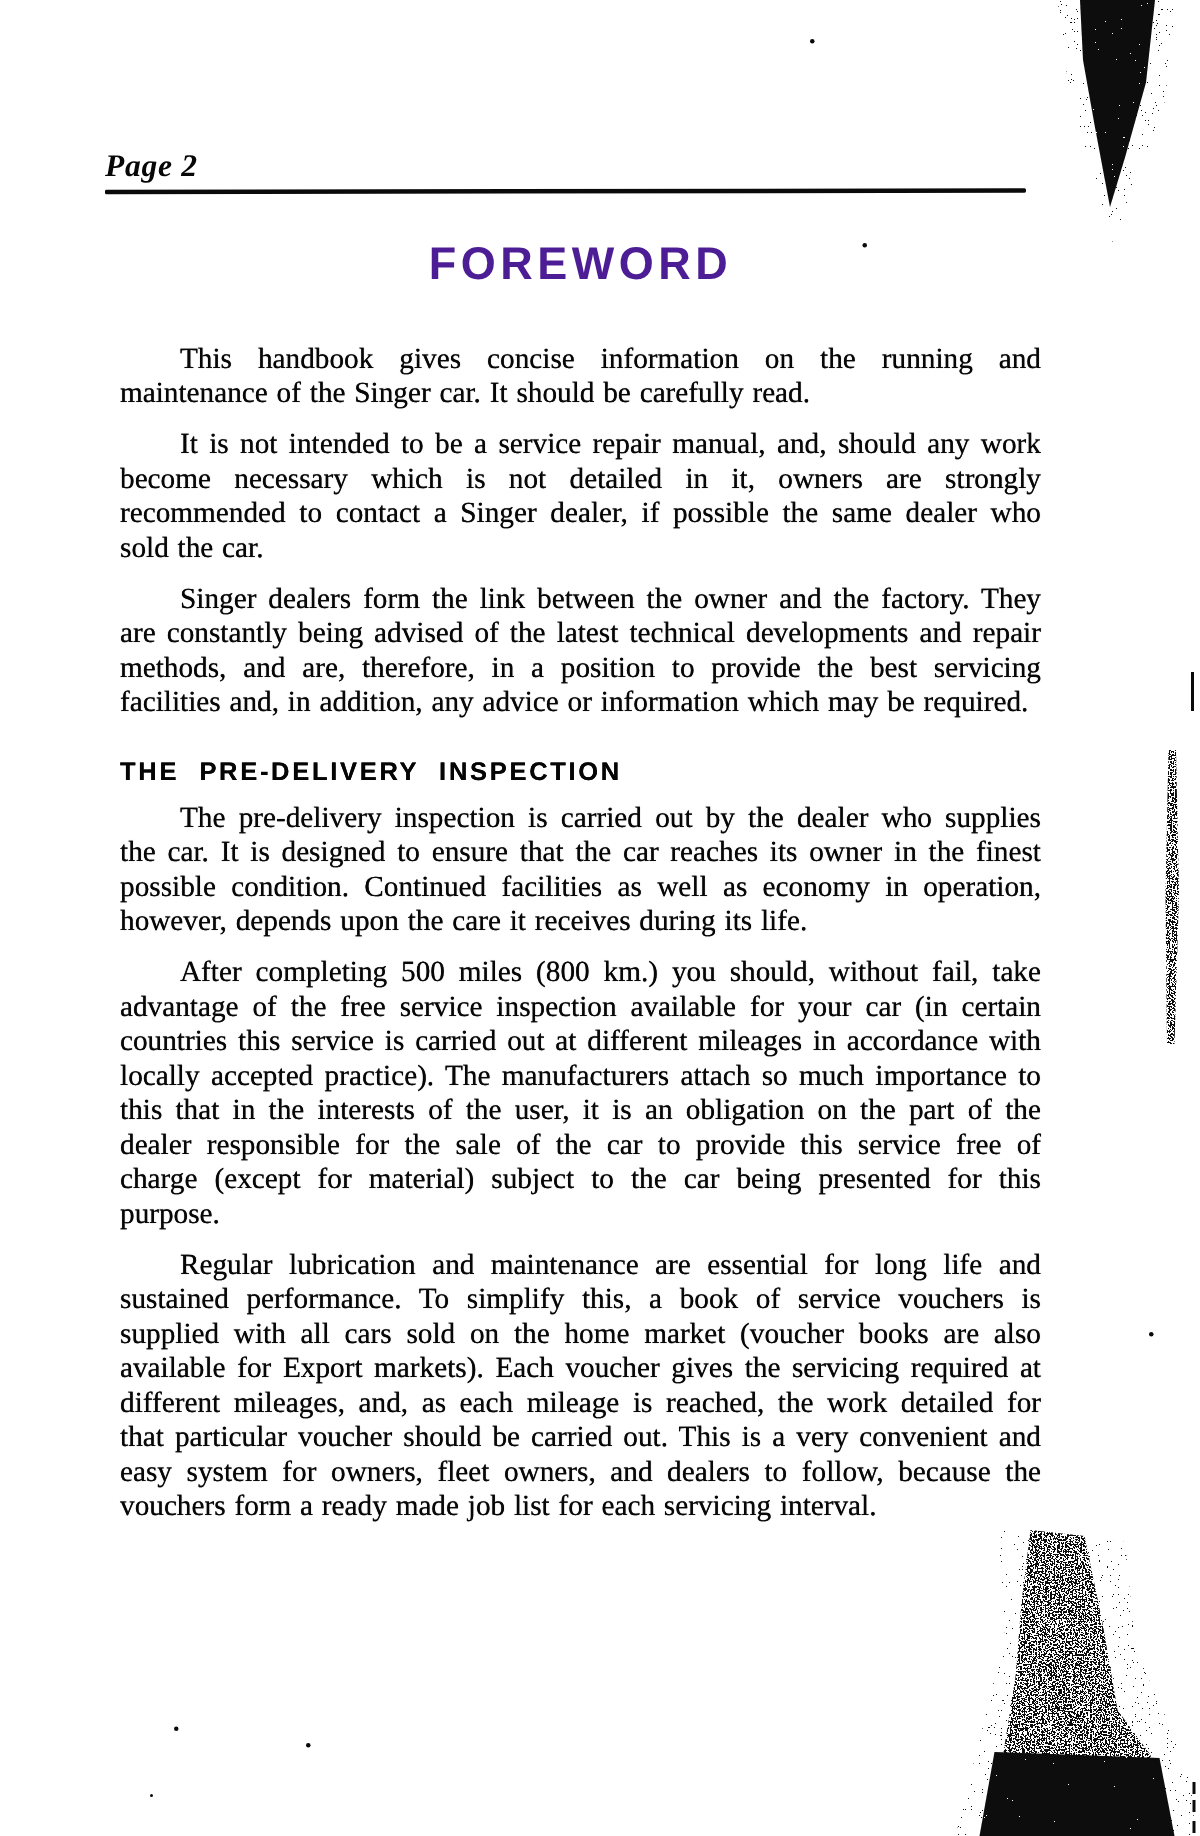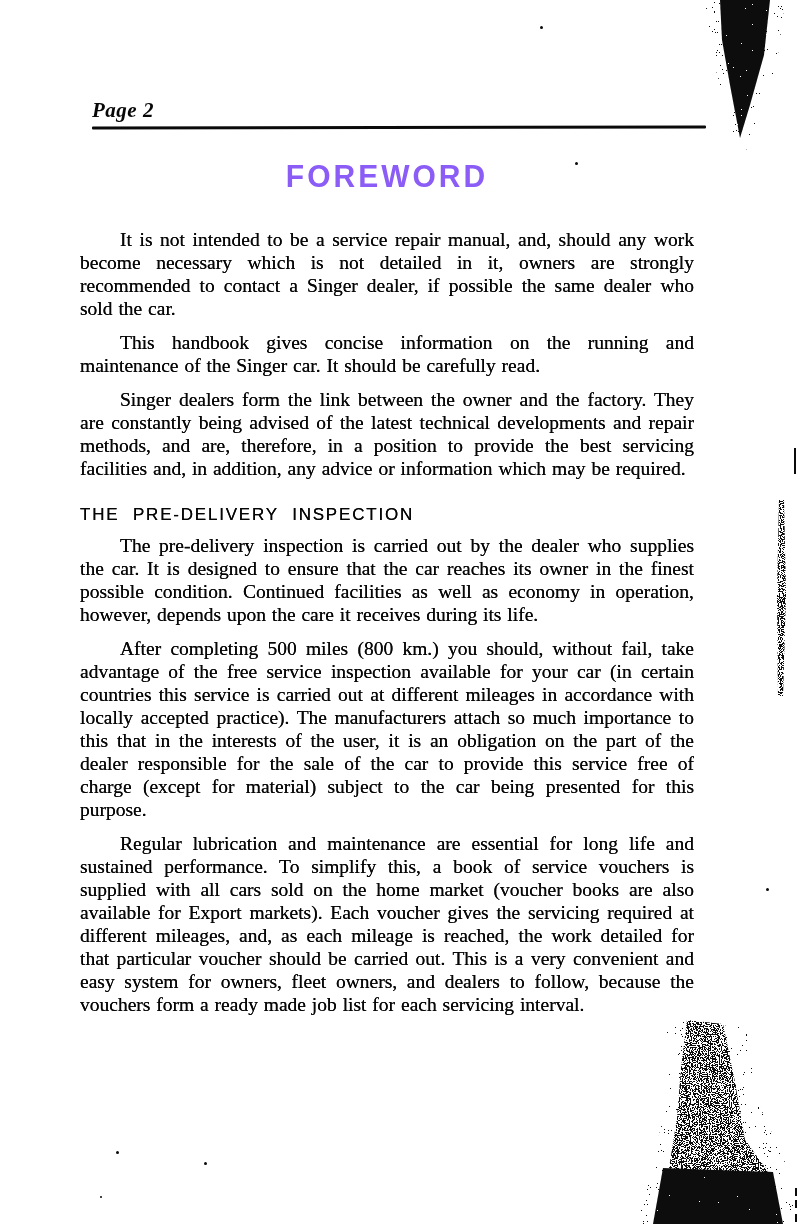--- a/index.html
+++ b/index.html
@@ -9,21 +9,21 @@
     color: #070707;
     font-family: "Liberation Serif", serif;
     position: relative;
     overflow: hidden;
   }
   .page { position: absolute; inset: 0; }
 
   
   .page-header {
     position: absolute;
-    left: 92px; top: 98px;
+    left: 70px; top: 98px;
     width: 614px;
   }
   .page-number {
     font-family: "Liberation Serif", serif;
     font-style: italic;
     font-weight: bold;
     font-size: 21px;
     letter-spacing: 0.5px;
     display: inline-block;
     padding-bottom: 2px;
@@ -42,35 +42,35 @@
     left: 80px; top: 160px;
     width: 614px;
   }
   .doc-title {
     font-family: "Liberation Sans", sans-serif;
     font-weight: bold;
     font-size: 30px;
     letter-spacing: 3px;
     text-align: center;
     margin: 0 0 34px 0;
-    color: #8b5cf6;
+    color: #4c1d95;
     transform: scaleY(1.02);
   }
   .body-par {
     font-size: 19.5px;
     line-height: 23px;
     text-align: justify;
     text-indent: 40px;
     margin: 0 0 11px 0;
     word-spacing: 1px;
     text-shadow: 0 0 0.45px #111;
   }
   .section-heading {
     font-family: "Liberation Sans", sans-serif;
-    font-weight: normal;
+    font-weight: bold;
     font-size: 17px;
     letter-spacing: 1.8px;
     word-spacing: 7px;
     margin: 25px 0 9px 0;
     color: #050505;
     text-shadow: 0 0 0.4px #111;
   }
 
   
   .artifact { position: absolute; pointer-events: none; }
@@ -115,22 +115,22 @@
 <div class="page">
 
   <div class="page-header">
     <span class="page-number">Page 2</span>
     <div class="header-rule"></div>
   </div>
 
   <div class="main-col">
     <h1 class="doc-title">FOREWORD</h1>
 
+    <p class="body-par">This handbook gives concise information on the running and maintenance of the Singer car.  It should be carefully read.</p>
     <p class="body-par">It is not intended to be a service repair manual, and, should any work become necessary which is not detailed in it, owners are strongly recommended to contact a Singer dealer, if possible the same dealer who sold the car.</p>
-    <p class="body-par">This handbook gives concise information on the running and maintenance of the Singer car.  It should be carefully read.</p>
     <p class="body-par">Singer dealers form the link between the owner and the factory.  They are constantly being advised of the latest technical developments and repair methods, and are, therefore, in a position to provide the best servicing facilities and, in addition, any advice or information which may be required.</p>
 
     <h2 class="section-heading">THE PRE-DELIVERY INSPECTION</h2>
     <p class="body-par">The pre-delivery inspection is carried out by the dealer who supplies the car.  It is designed to ensure that the car reaches its owner in the finest possible condition.  Continued facilities as well as economy in operation, however, depends upon the care it receives during its life.</p>
 
     <p class="body-par">After completing 500 miles (800 km.) you should, without fail, take advantage of the free service inspection available for your car (in certain countries this service is carried out at different mileages in accordance with locally accepted practice).  The manufacturers attach so much importance to this that in the interests of the user, it is an obligation on the part of the dealer responsible for the sale of the car to provide this service free of charge (except for material) subject to the car being presented for this purpose.</p>
 
     <p class="body-par">Regular lubrication and maintenance are essential for long life and sustained performance.  To simplify this, a book of service vouchers is supplied with all cars sold on the home market (voucher books are also available for Export markets).  Each voucher gives the servicing required at different mileages, and, as each mileage is reached, the work detailed for that particular voucher should be carried out.  This is a very convenient and easy system for owners, fleet owners, and dealers to follow, because the vouchers form a ready made job list for each servicing interval.</p>
   </div>
 

